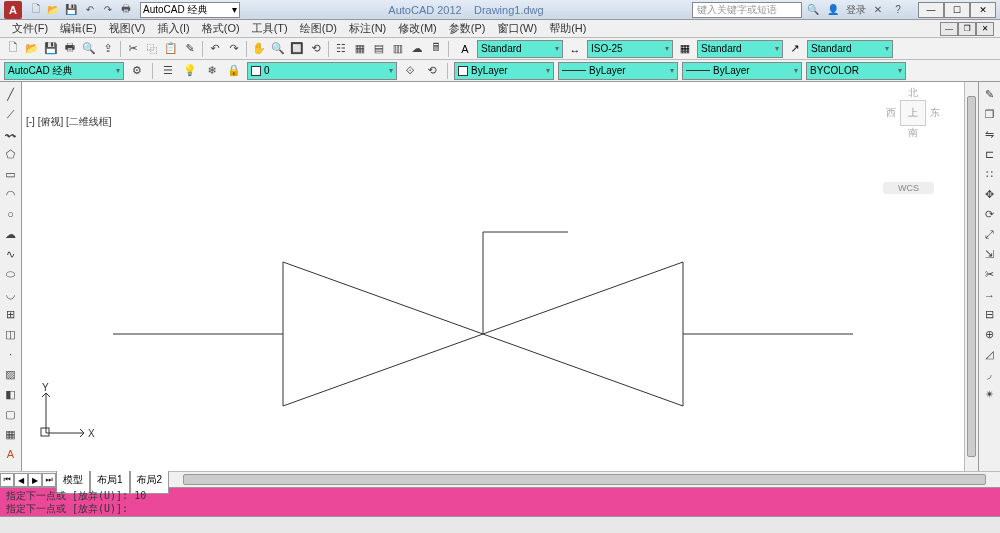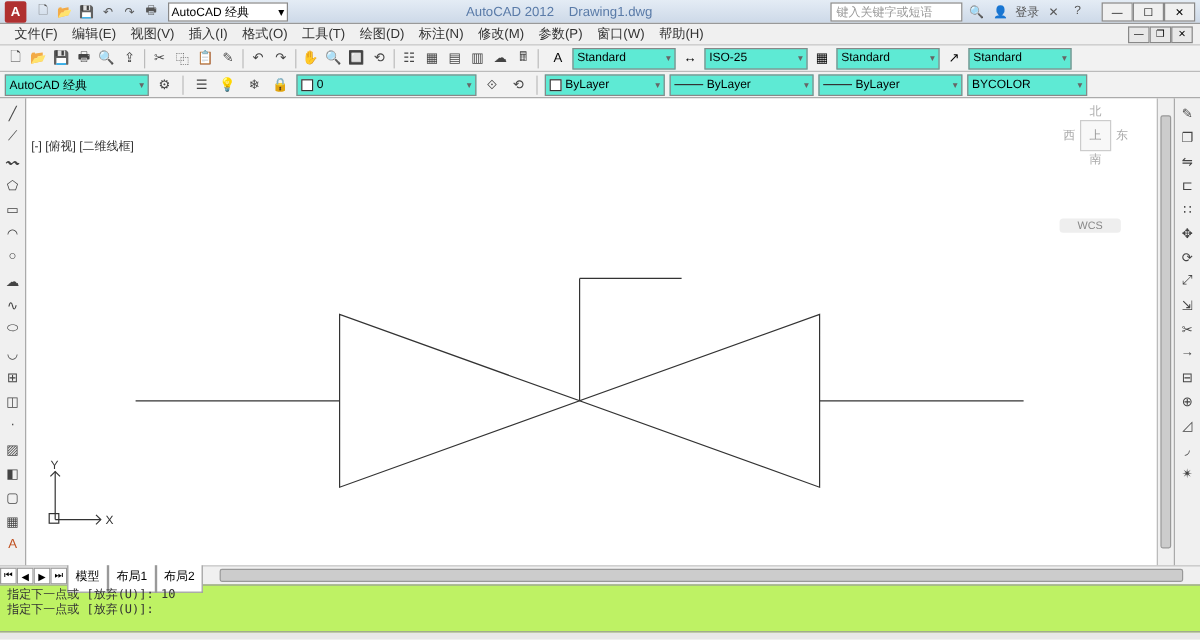--- a/index.html
+++ b/index.html
@@ -53,21 +53,21 @@
   .scrollbar-v { width: 14px; background: #f0f0f0; border-left: 1px solid #bbb; position: relative; }
   .scrollbar-v::before { content: ""; position: absolute; top: 14px; bottom: 14px; left: 2px; right: 2px; background: #ccc; border: 1px solid #999; border-radius: 2px; }
   .scrollbar-h-wrap { display: flex; height: 16px; background: #f0f0f0; border-top: 1px solid #bbb; }
   .tabs { display: flex; align-items: center; height: 16px; font-size: 10px; }
   .tabs .tab-btn { width: 14px; height: 14px; border: 1px solid #999; background: #fff; display: flex; align-items: center; justify-content: center; font-size: 8px; }
   .tabs .tab { padding: 0 6px; height: 28px; border: 1px solid #999; border-top: none; background: #fff; display: flex; align-items: center; }
   .tabs .tab.active { background: #fff; font-weight: normal; }
   .scrollbar-h { flex: 1; position: relative; }
   .scrollbar-h::before { content: ""; position: absolute; left: 14px; right: 14px; top: 2px; bottom: 2px; background: #ccc; border: 1px solid #999; border-radius: 2px; }
   
-  .cmdline { height: 40px; background: #bef264; border-top: 1px solid #999; border-bottom: 1px solid #999; padding: 1px 6px; font-size: 10px; font-family: SimSun, monospace; color: #333; line-height: 13px; overflow: hidden; }
+  .cmdline { height: 30px; background: #ec4899; border-top: 1px solid #999; border-bottom: 1px solid #999; padding: 1px 6px; font-size: 10px; font-family: SimSun, monospace; color: #333; line-height: 13px; overflow: hidden; }
   .cmdprompt { height: 16px; background: #fff; border-top: 1px solid #ccc; padding: 0 6px; font-size: 10px; font-family: SimSun, monospace; display: flex; align-items: center; margin-top: 40px; }
   
   .ucs-icon { position: absolute; bottom: 28px; left: 14px; }
 </style>
 </head>
 <body>
 
 <div class="titlebar">
   <div class="app-logo">A</div>
   <div class="qat">

